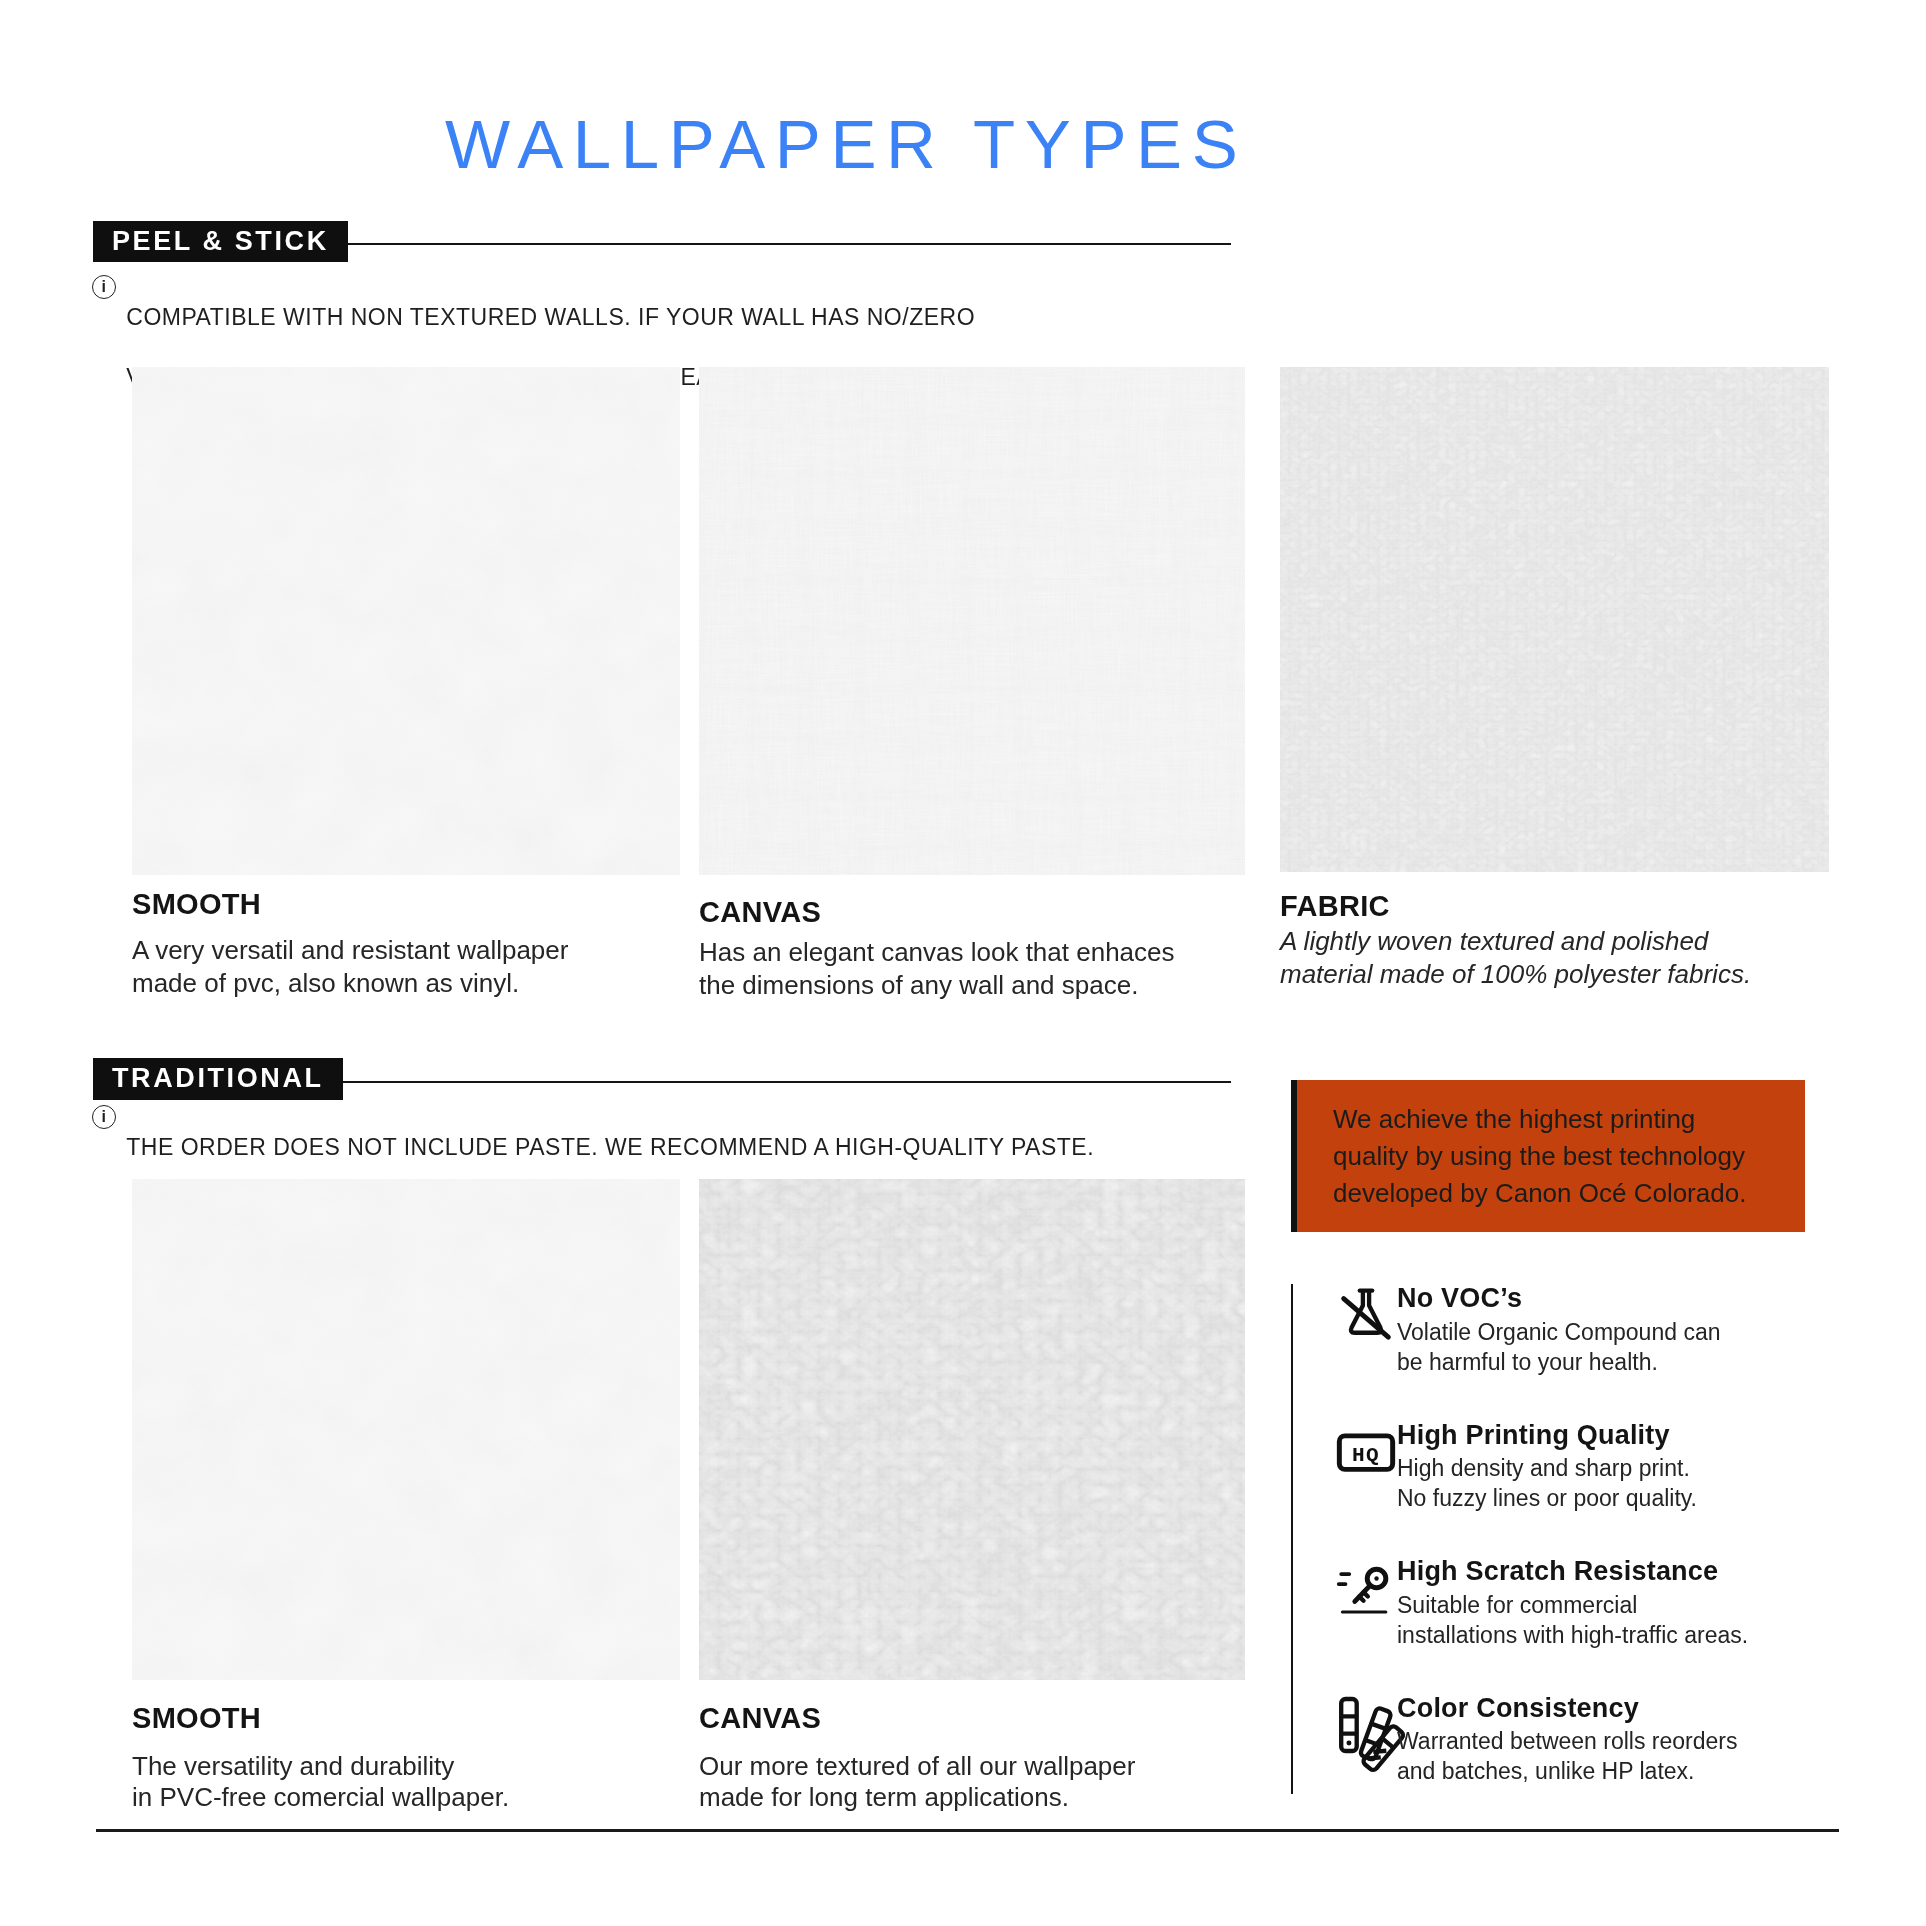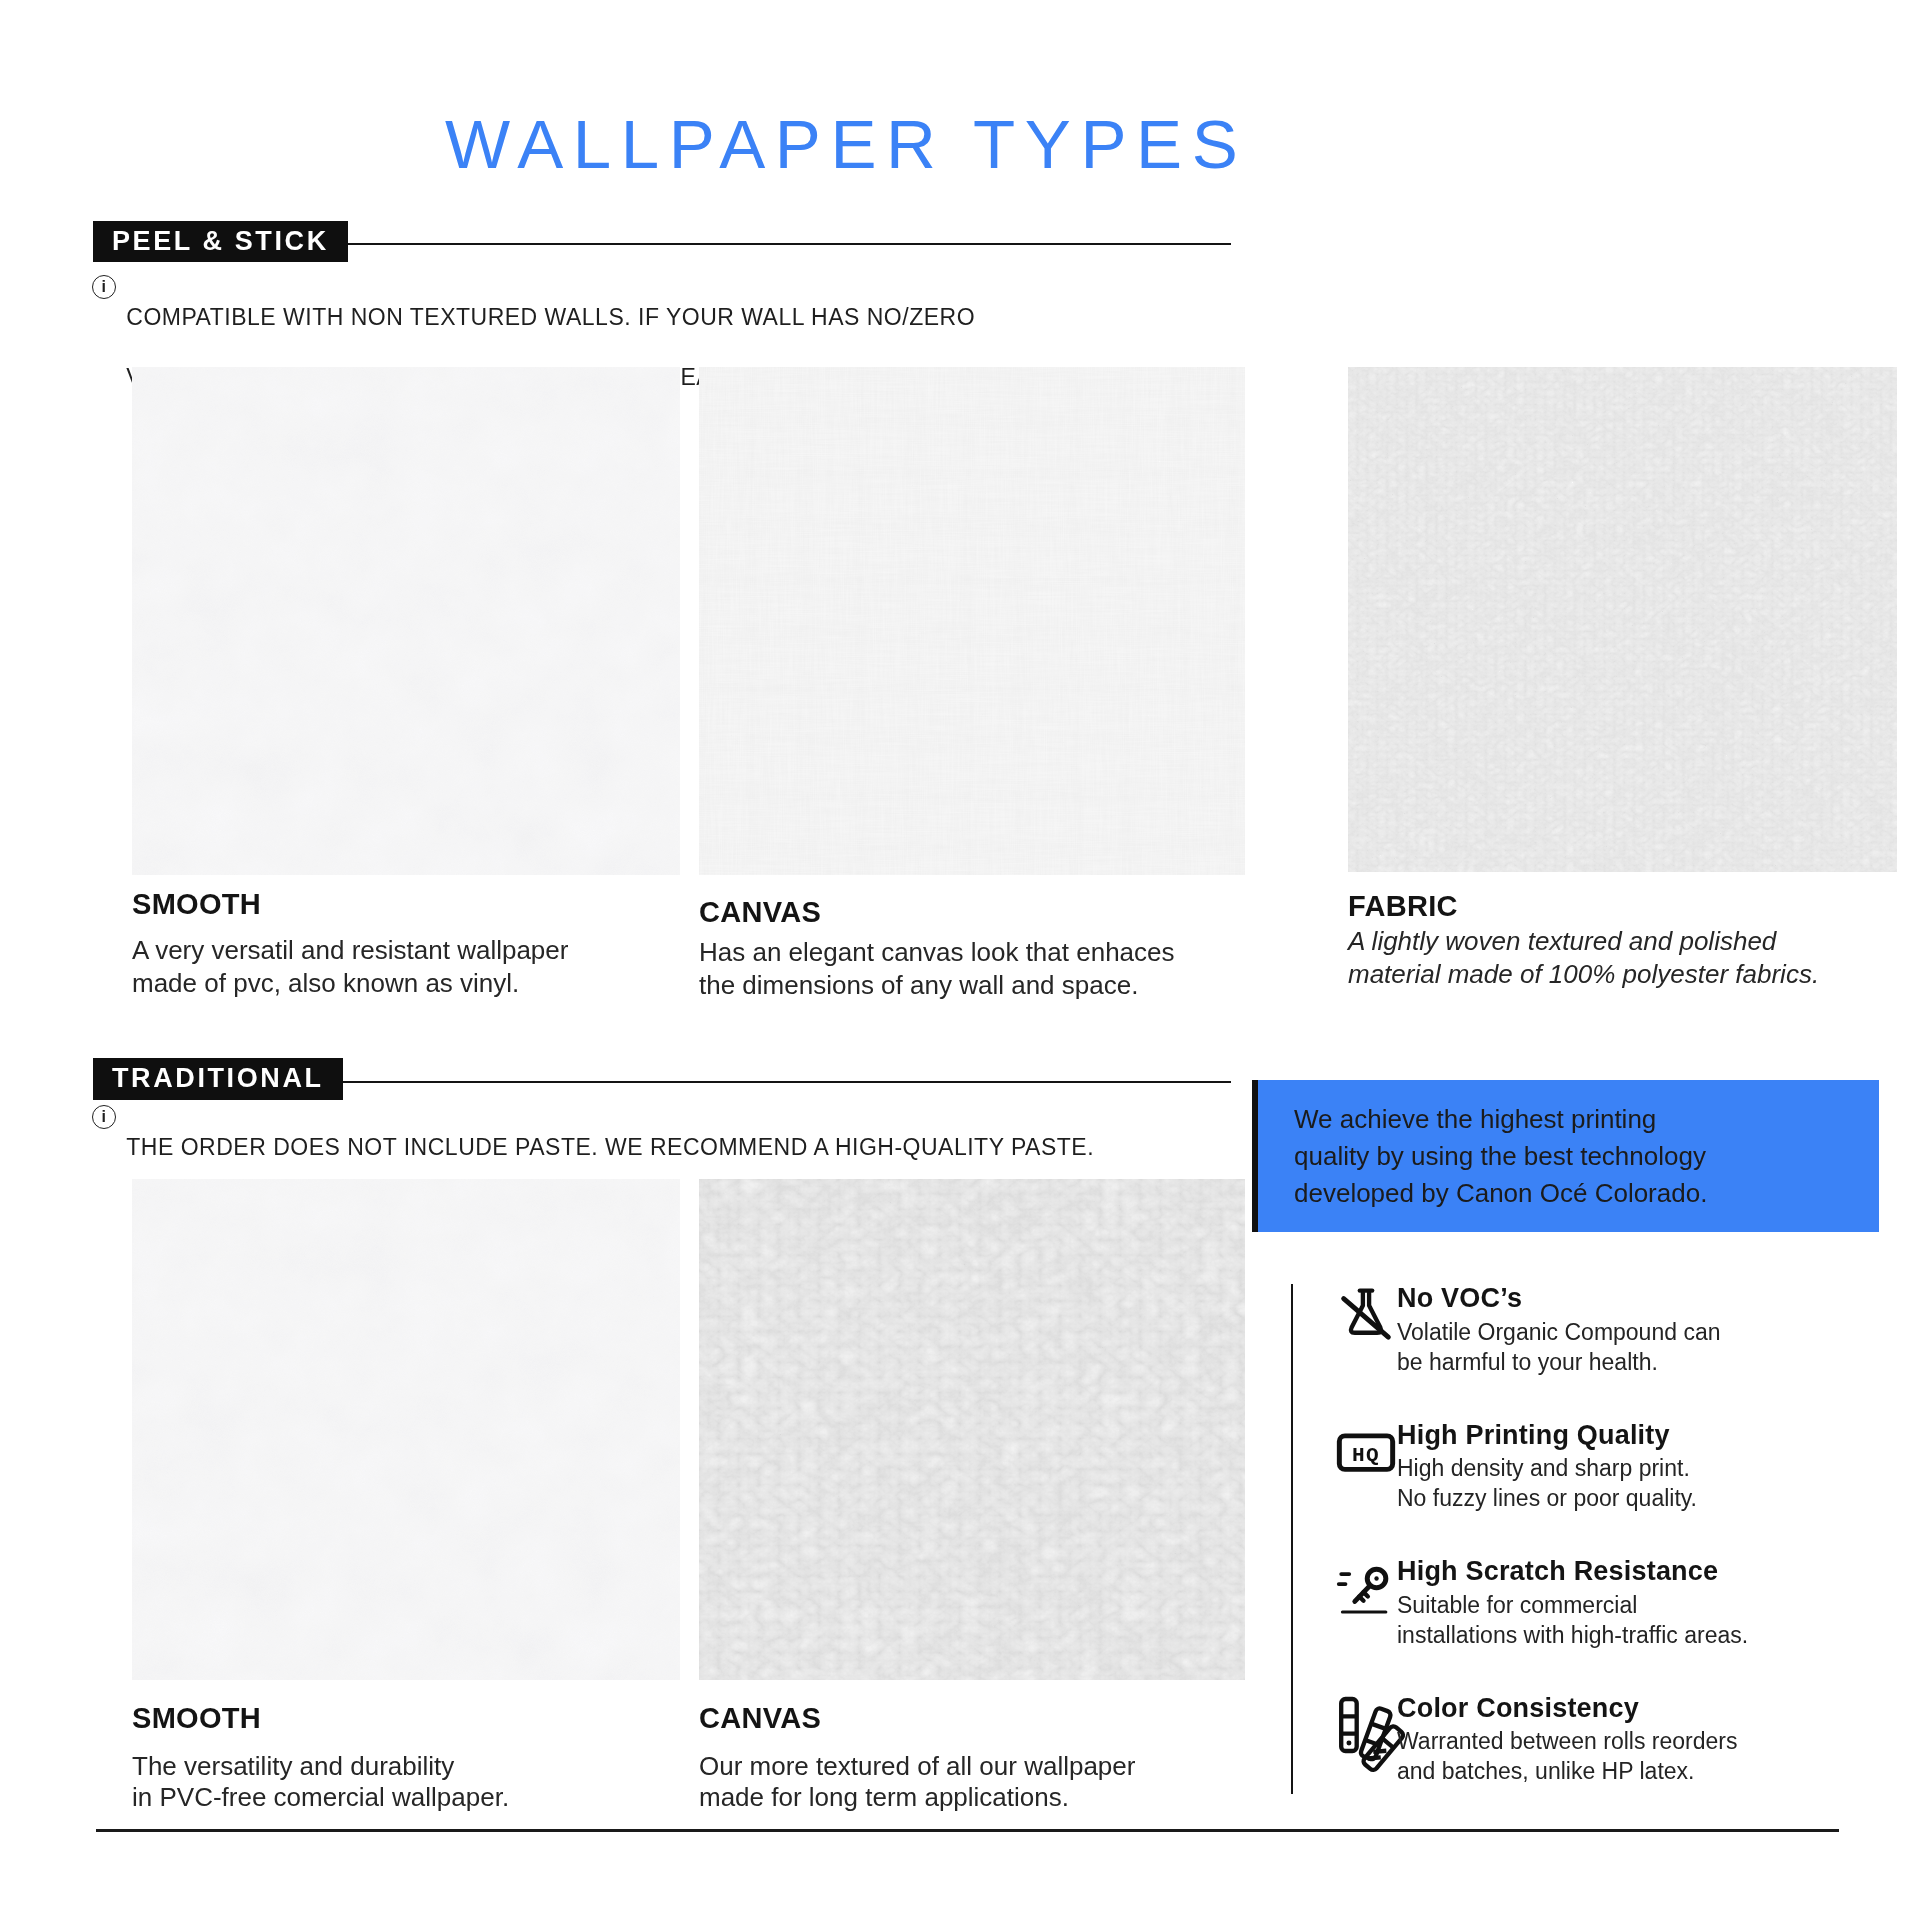--- a/index.html
+++ b/index.html
@@ -36,33 +36,33 @@
   }
   .note-lines{white-space:pre-line;}
 
   
   .fig{position:absolute;}
   .fig .tex{display:block;}
   .fig h3{margin:0;font-size:29px;font-weight:600;line-height:32px;letter-spacing:0.3px;color:#141414;}
   .fig .desc{margin:0;font-size:26px;line-height:33px;color:#262626;white-space:pre-line;}
   .fig--p1{left:92px;top:357px;width:548px;}
   .fig--p2{left:659px;top:357px;width:546px;}
-  .fig--p3{left:1308px;top:357px;width:549px;}
+  .fig--p3{left:1240px;top:357px;width:549px;}
   .fig--t1{left:92px;top:1169px;width:548px;}
   .fig--t2{left:659px;top:1169px;width:546px;}
   .fig--p1 h3{margin-top:13px;} .fig--p1 .desc{margin-top:14px;}
   .fig--p2 h3{margin-top:21px;} .fig--p2 .desc{margin-top:7.7px;}
   .fig--p3 h3{margin-top:17.3px;} .fig--p3 .desc{margin-top:3px;font-style:italic;}
   .fig--t1 h3,.fig--t2 h3{margin-top:22px;}
   .fig--t1 .desc,.fig--t2 .desc{margin-top:16.7px;line-height:31px;}
 
   
   .qbox{
-    position:absolute;left:1252px;top:1080px;width:627px;height:152px;
-    background:#3b82f6;border-left:6.4px solid #111111;display:flex;align-items:center;
+    position:absolute;left:1291px;top:1080px;width:514px;height:152px;
+    background:#c2410c;border-left:6.4px solid #111111;display:flex;align-items:center;
   }
   .qbox p{margin:0;padding-left:36px;padding-right:13px;font-size:26px;line-height:37px;color:#1b1b1b;white-space:pre-line;}
 
   
   .vrule{position:absolute;left:1291px;top:1284px;width:1.9px;height:510px;background:#141414;}
   .features{position:absolute;left:1335px;top:1282px;width:565px;display:flex;flex-direction:column;gap:42px;}
   .feature{display:flex;}
   .f-icon{flex:0 0 62px;height:62px;overflow:visible;margin-top:2.6px;}
   .f-icon svg{overflow:visible;display:block;width:62px;height:62px;}
   .f-title{margin:0;font-size:27px;font-weight:700;line-height:32px;color:#141414;letter-spacing:0.2px;}

